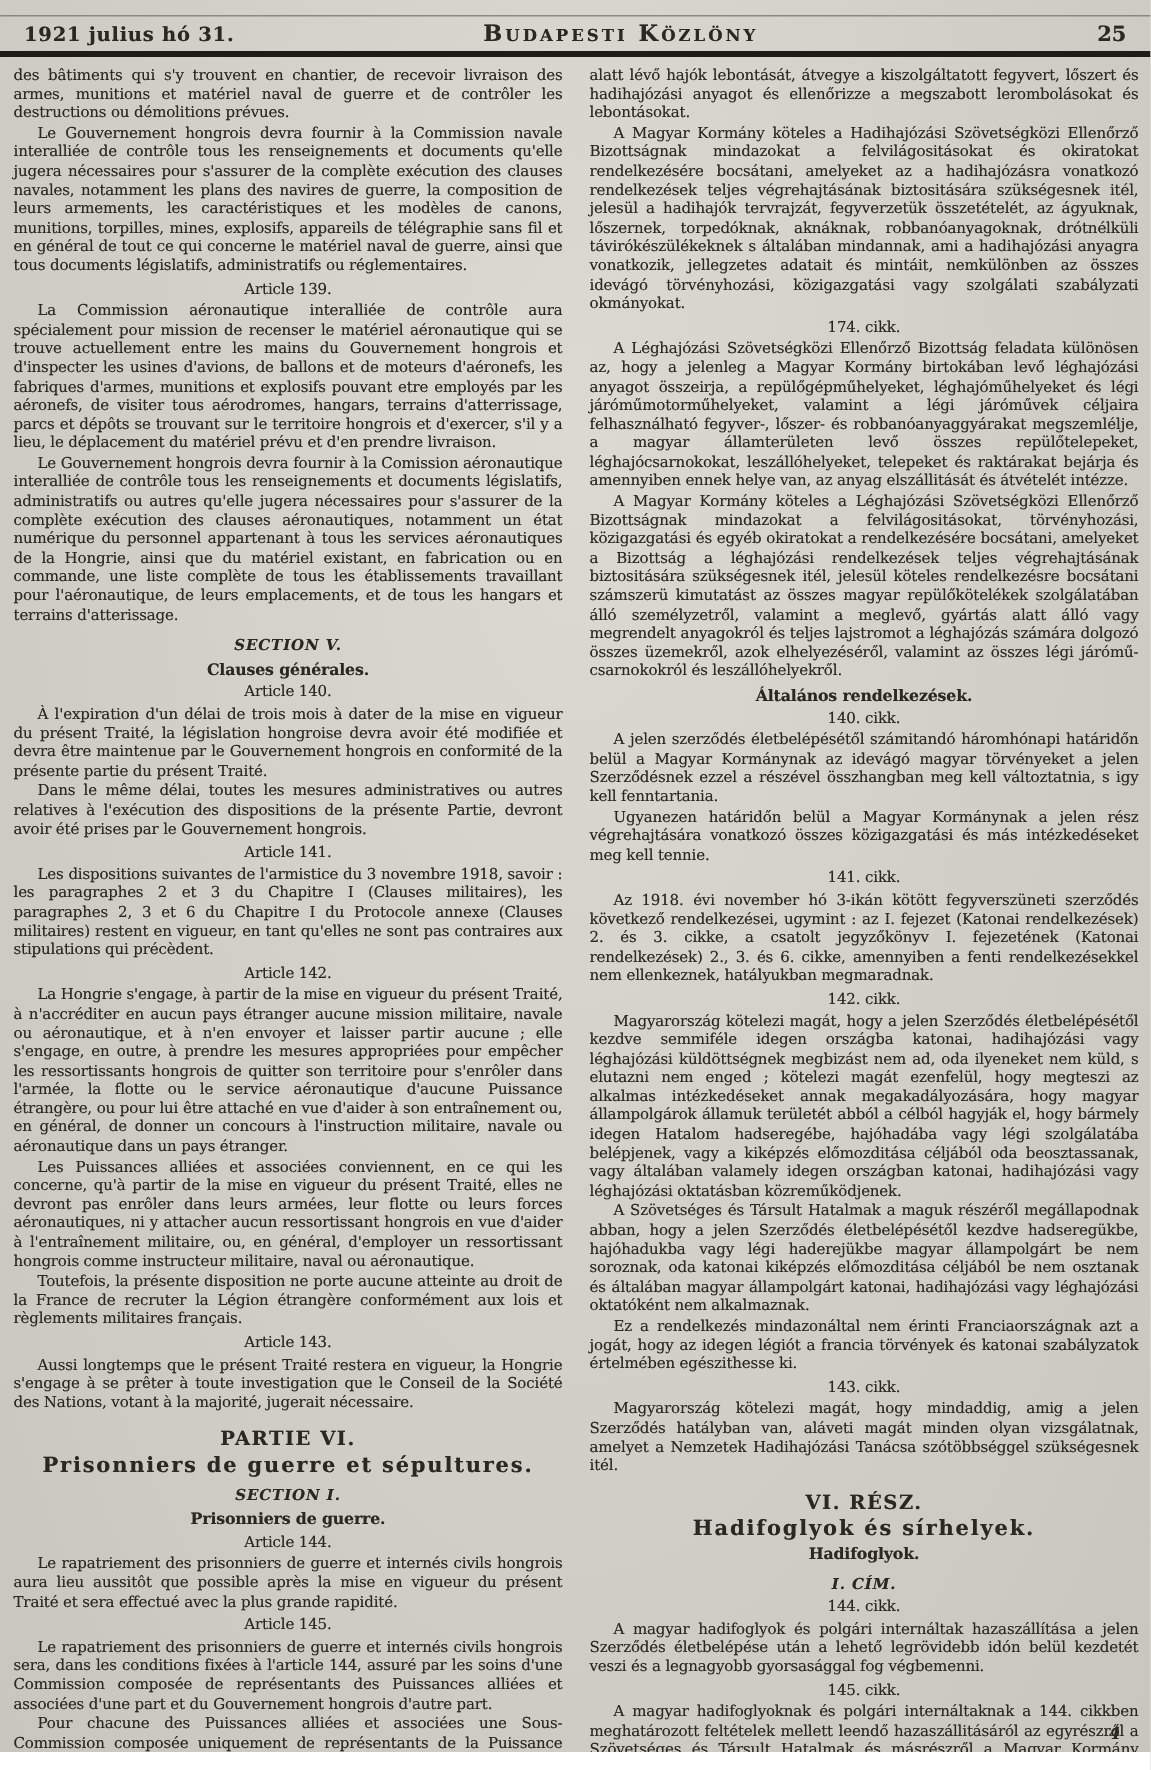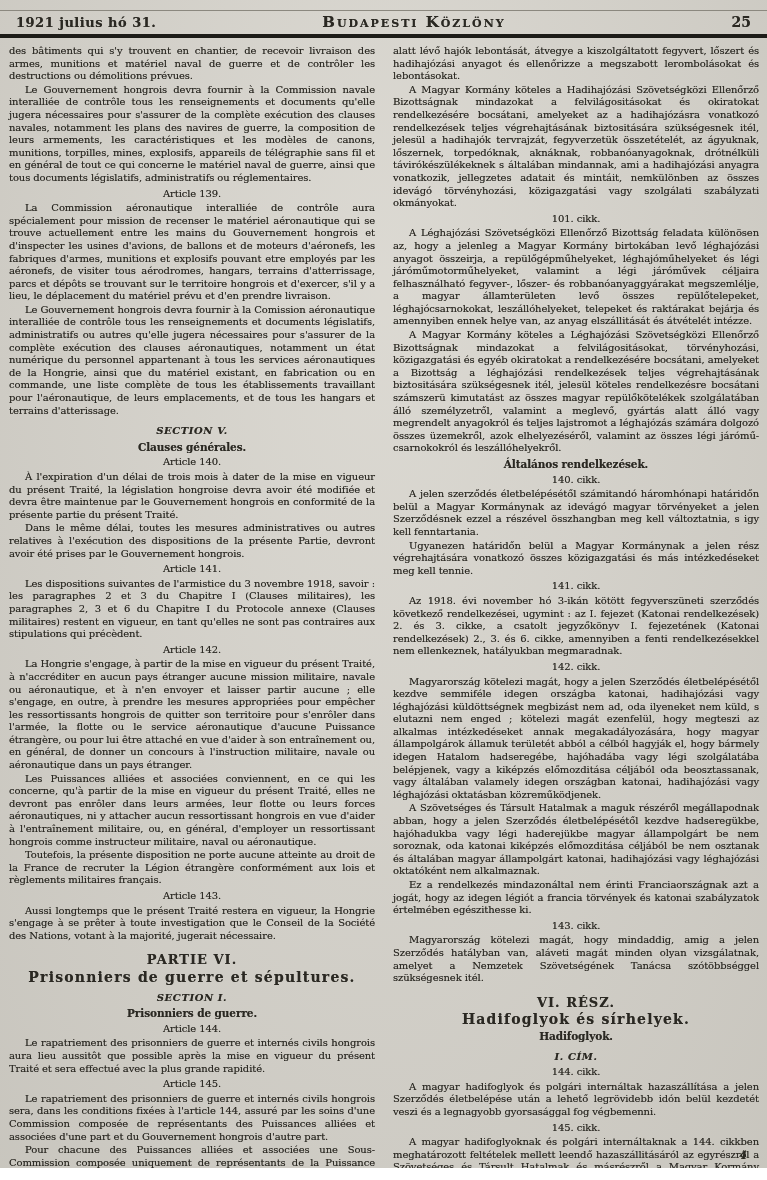--- a/index.html
+++ b/index.html
@@ -110,35 +110,35 @@
         <div class="blk sub">Prisonniers de guerre.</div>
         <div class="blk article">Article 144.</div>
         <div class="blk p">Le rapatriement des prisonniers de guerre et internés civils hongrois aura lieu aussitôt que possible après la mise en vigueur du présent Traité et sera effectué avec la plus grande rapidité.</div>
         <div class="blk article">Article 145.</div>
         <div class="blk p">Le rapatriement des prisonniers de guerre et internés civils hongrois sera, dans les conditions fixées à l'article 144, assuré par les soins d'une Commission composée de représentants des Puissances alliées et associées d'une part et du Gouvernement hongrois d'autre part.</div>
         <div class="blk p">Pour chacune des Puissances alliées et associées une Sous-Commission composée uniquement de représentants de la Puissance intéressée et de Délégués du Gouvernement hongrois réglera les détails d'exécution du rapatriement des prisonniers de guerre.</div>
       </section>
     <section class="col" lang="hu">
         <div class="blk p-cont">alatt lévő hajók lebontását, átvegye a kiszolgáltatott fegyvert, lőszert és hadihajózási anyagot és ellenőrizze a megszabott lerombolásokat és lebontásokat.</div>
         <div class="blk p">A Magyar Kormány köteles a Hadihajózási Szövetségközi Ellenőrző Bizottságnak mindazokat a felvilágositásokat és okiratokat rendelkezésére bocsátani, amelyeket az a hadihajózásra vonatkozó rendelkezések teljes végrehajtásának biztositására szükségesnek itél, jelesül a hadihajók tervrajzát, fegyverzetük összetételét, az ágyuknak, lőszernek, torpedóknak, aknáknak, robbanóanyagoknak, drótnélküli távirókészülékeknek s általában mindannak, ami a hadihajózási anyagra vonatkozik, jellegzetes adatait és mintáit, nemkülönben az összes idevágó törvényhozási, közigazgatási vagy szolgálati szabályzati okmányokat.</div>
-        <div class="blk article">101. cikk.</div>
+        <div class="blk article">174. cikk.</div>
         <div class="blk p">A Léghajózási Szövetségközi Ellenőrző Bizottság feladata különösen az, hogy a jelenleg a Magyar Kormány birtokában levő léghajózási anyagot összeirja, a repülőgépműhelyeket, léghajóműhelyeket és légi járóműmotorműhelyeket, valamint a légi járóművek céljaira felhasználható fegyver-, lőszer- és robbanóanyaggyárakat megszemlélje, a magyar államterületen levő összes repülőtelepeket, léghajócsarnokokat, leszállóhelyeket, telepeket és raktárakat bejárja és amennyiben ennek helye van, az anyag elszállitását és átvételét intézze.</div>
         <div class="blk p">A Magyar Kormány köteles a Léghajózási Szövetségközi Ellenőrző Bizottságnak mindazokat a felvilágositásokat, törvényhozási, közigazgatási és egyéb okiratokat a rendelkezésére bocsátani, amelyeket a Bizottság a léghajózási rendelkezések teljes végrehajtásának biztositására szükségesnek itél, jelesül köteles rendelkezésre bocsátani számszerü kimutatást az összes magyar repülőkötelékek szolgálatában álló személyzetről, valamint a meglevő, gyártás alatt álló vagy megrendelt anyagokról és teljes lajstromot a léghajózás számára dolgozó összes üzemekről, azok elhelyezéséről, valamint az összes légi járómű-csarnokokról és leszállóhelyekről.</div>
         <div class="blk sub">Általános rendelkezések.</div>
         <div class="blk article">140. cikk.</div>
         <div class="blk p">A jelen szerződés életbelépésétől számitandó háromhónapi határidőn belül a Magyar Kormánynak az idevágó magyar törvényeket a jelen Szerződésnek ezzel a részével összhangban meg kell változtatnia, s igy kell fenntartania.</div>
         <div class="blk p">Ugyanezen határidőn belül a Magyar Kormánynak a jelen rész végrehajtására vonatkozó összes közigazgatási és más intézkedéseket meg kell tennie.</div>
         <div class="blk article">141. cikk.</div>
         <div class="blk p">Az 1918. évi november hó 3-ikán kötött fegyverszüneti szerződés következő rendelkezései, ugymint : az I. fejezet (Katonai rendelkezések) 2. és 3. cikke, a csatolt jegyzőkönyv I. fejezetének (Katonai rendelkezések) 2., 3. és 6. cikke, amennyiben a fenti rendelkezésekkel nem ellenkeznek, hatályukban megmaradnak.</div>
         <div class="blk article">142. cikk.</div>
         <div class="blk p">Magyarország kötelezi magát, hogy a jelen Szerződés életbelépésétől kezdve semmiféle idegen országba katonai, hadihajózási vagy léghajózási küldöttségnek megbizást nem ad, oda ilyeneket nem küld, s elutazni nem enged ; kötelezi magát ezenfelül, hogy megteszi az alkalmas intézkedéseket annak megakadályozására, hogy magyar állampolgárok államuk területét abból a célból hagyják el, hogy bármely idegen Hatalom hadseregébe, hajóhadába vagy légi szolgálatába belépjenek, vagy a kiképzés előmozditása céljából oda beosztassanak, vagy általában valamely idegen országban katonai, hadihajózási vagy léghajózási oktatásban közreműködjenek.</div>
         <div class="blk p">A Szövetséges és Társult Hatalmak a maguk részéről megállapodnak abban, hogy a jelen Szerződés életbelépésétől kezdve hadseregükbe, hajóhadukba vagy légi haderejükbe magyar állampolgárt be nem soroznak, oda katonai kiképzés előmozditása céljából be nem osztanak és általában magyar állampolgárt katonai, hadihajózási vagy léghajózási oktatóként nem alkalmaznak.</div>
         <div class="blk p">Ez a rendelkezés mindazonáltal nem érinti Franciaországnak azt a jogát, hogy az idegen légiót a francia törvények és katonai szabályzatok értelmében egészithesse ki.</div>
         <div class="blk article">143. cikk.</div>
-        <div class="blk p">Magyarország kötelezi magát, hogy mindaddig, amig a jelen Szerződés hatályban van, aláveti magát minden olyan vizsgálatnak, amelyet a Nemzetek Szövetségének Tanácsa szótöbbséggel szükségesnek itél.</div>
+        <div class="blk p">Magyarország kötelezi magát, hogy mindaddig, amig a jelen Szerződés hatályban van, aláveti magát minden olyan vizsgálatnak, amelyet a Nemzetek Hadihajózási Tanácsa szótöbbséggel szükségesnek itél.</div>
         <div class="blk part">VI. RÉSZ.</div>
         <div class="blk part-title">Hadifoglyok és sírhelyek.</div>
         <div class="blk sub">Hadifoglyok.</div>
         <div class="blk section">I. CÍM.</div>
         <div class="blk article">144. cikk.</div>
         <div class="blk p">A magyar hadifoglyok és polgári internáltak hazaszállítása a jelen Szerződés életbelépése után a lehető legrövidebb idón belül kezdetét veszi és a legnagyobb gyorsasággal fog végbemenni.</div>
         <div class="blk article">145. cikk.</div>
         <div class="blk p">A magyar hadifoglyoknak és polgári internáltaknak a 144. cikkben meghatározott feltételek mellett leendő hazaszállitásáról az egyrészről a Szövetséges és Társult Hatalmak és másrészről a Magyar Kormány képviselőiből alakuló Bizottság gondoskodik.</div>
       </section>
   </main>

